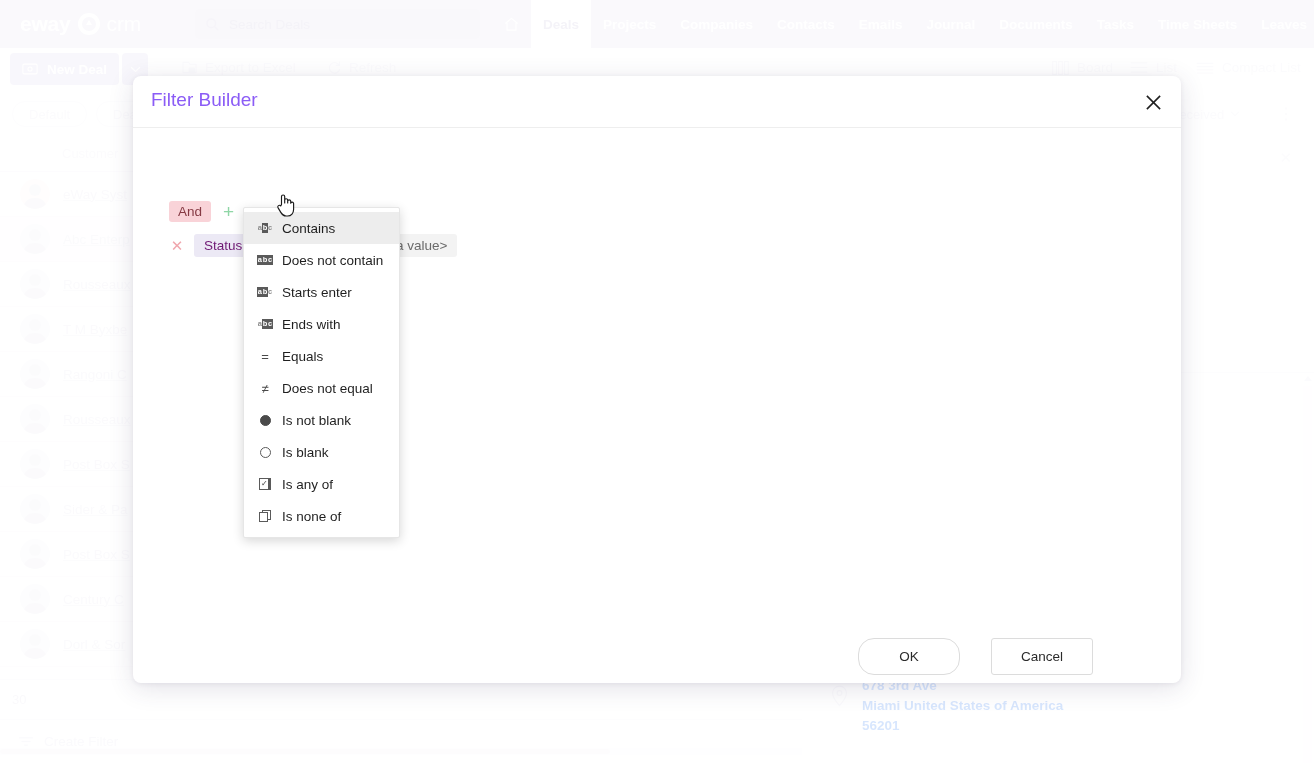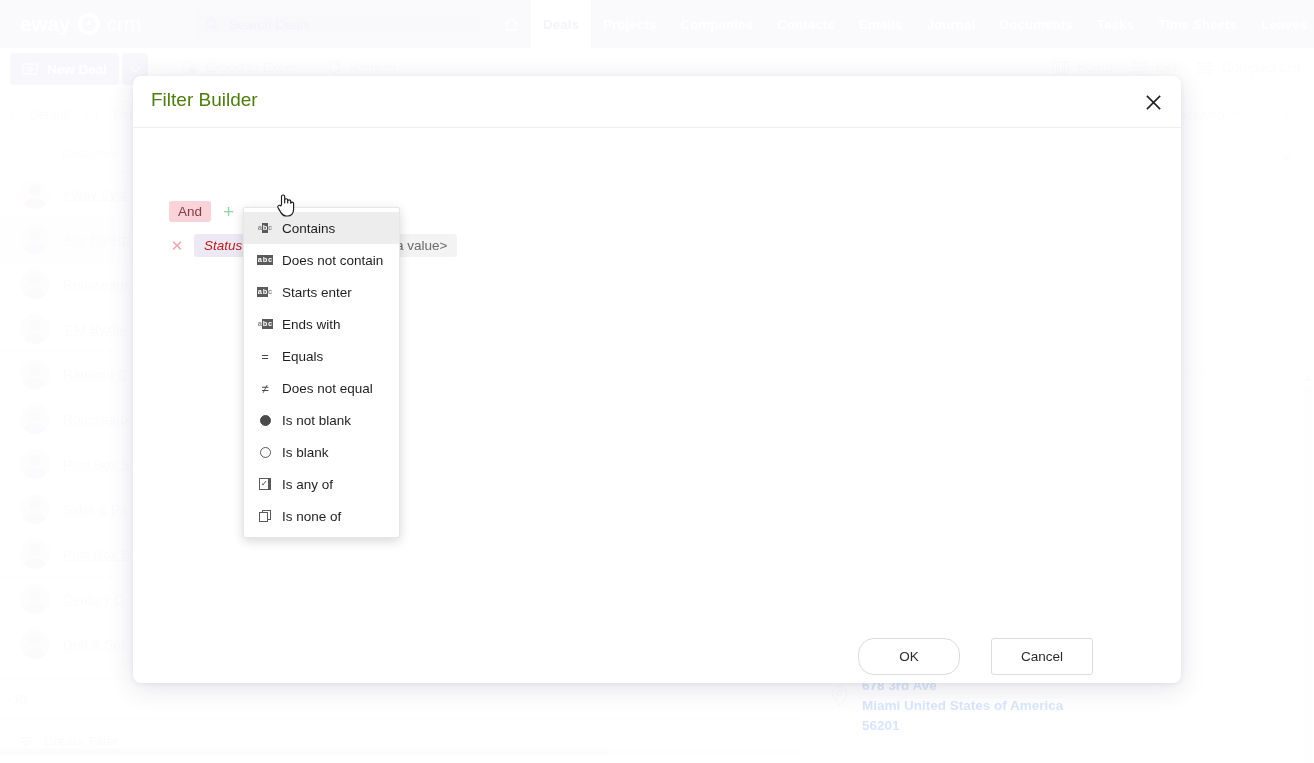--- a/index.html
+++ b/index.html
@@ -77,32 +77,32 @@
   
   #scrim{position:absolute;inset:0;background:rgba(255,255,255,.80);}
 
   
   #modal{
     position:absolute;left:133px;top:76px;width:1048px;height:607px;
     background:#ffffff;border-radius:8px;
     box-shadow:0 5px 26px rgba(60,50,90,.14), 0 1px 5px rgba(60,50,90,.08);
   }
   .m-head{position:relative;height:51px;border-bottom:1px solid #eeeeee;}
-  .m-title{position:absolute;left:18px;top:13px;font-size:19px;color:#4d7c0f;}
+  .m-title{position:absolute;left:18px;top:13px;font-size:19px;color:#8b5cf6;}
   .m-close{position:absolute;right:12px;top:10px;width:32px;height:32px;display:flex;align-items:center;justify-content:center;color:#1f1f1f;}
   .m-body{position:relative;height:500px;}
   .m-foot{position:relative;height:55px;}
 
   .grouprow{position:absolute;left:36px;top:73px;display:flex;align-items:center;gap:12px;}
   .op-and{background:#f9d3d8;color:#863a44;font-size:13.5px;border-radius:3px;padding:3px 9px;}
   .plus-add{color:#8fd6a6;font-size:19px;line-height:1;font-weight:400;}
 
   .condrow{position:absolute;left:36px;top:106px;display:flex;align-items:center;gap:9px;}
   .cond-del{color:#f0a6ad;font-size:15px;line-height:1;width:16px;text-align:center;}
-  .cond-field{background:#ece9f5;color:#b91c1c;font-size:13.5px;border-radius:3px;padding:4px 10px;font-style:italic;}
+  .cond-field{background:#ece9f5;color:#701a75;font-size:13.5px;border-radius:3px;padding:4px 10px;}
   .cond-op{background:#1d9e45;color:#ffffff;font-size:13.5px;border-radius:3px;padding:4px 10px;position:relative;}
   .cond-val{background:#f3f3f3;color:#6b6b6b;font-size:13.5px;border-radius:3px;padding:4px 10px;}
 
   
   .fbtn{position:absolute;top:10px;width:100px;height:35px;border:1px solid #dcdcdc;border-radius:3px;background:#ffffff;color:#2b2b2b;font-size:13.5px;display:flex;align-items:center;justify-content:center;}
   .fbtn-ok{right:221px;border-radius:16px;}
   .fbtn-cancel{right:88px;}
 
   
   #dropdown{

